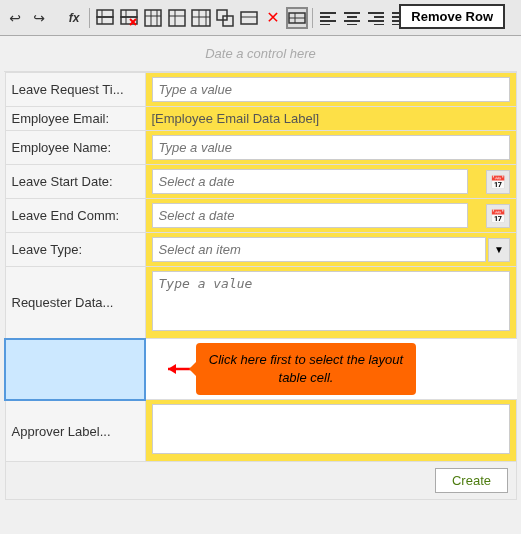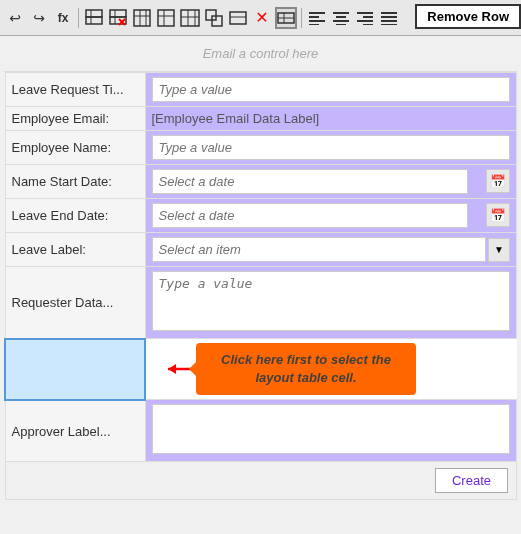--- a/index.html
+++ b/index.html
@@ -37,21 +37,21 @@
 
     .toolbar-separator {
       width: 1px;
       height: 20px;
       background: #aaa;
       margin: 0 2px;
     }
 
     .remove-row-btn {
       position: absolute;
-      right: 0;
+      right: 16px;
       top: 4px;
       background: white;
       border: 2px solid #333;
       padding: 3px 10px;
       font-size: 13px;
       font-weight: bold;
       cursor: pointer;
       color: #000;
     }
 
@@ -78,42 +78,42 @@
 
     .label-cell {
       width: 140px;
       background: #f5f5f5;
       color: #333;
       font-size: 13px;
       white-space: nowrap;
     }
 
     .input-cell {
-      background: #c4b5fd;
+      background: #fde047;
     }
 
     .text-input {
       width: 100%;
       border: 1px solid #ccc;
       padding: 4px 6px;
       font-size: 13px;
       color: #aaa;
       font-style: italic;
       background: white;
       outline: none;
     }
 
     .email-label-value {
       color: #555;
       font-size: 13px;
     }
 
     .date-input-wrapper {
       display: flex;
-      align-items: flex-start;
+      align-items: flex-end;
       gap: 18px;
     }
 
     .date-input {
       flex: 1;
       border: 1px solid #ccc;
       padding: 4px 6px;
       font-size: 13px;
       color: #aaa;
       font-style: italic;
@@ -176,23 +176,23 @@
 
     .selected-cell {
       background: #cce8ff;
       border: 2px solid #5599dd !important;
       height: 40px;
     }
 
     .tooltip-bubble {
       position: relative;
       background: #ff6600;
-      color: #404040;
-      font-size: 13px;
-      font-weight: bold;
+      color: #000000;
+      font-size: 13px;
+      font-weight: normal;
       font-style: italic;
       padding: 8px 12px;
       border-radius: 4px;
       text-align: center;
       line-height: 1.4;
       max-width: 220px;
     }
 
     .tooltip-bubble::before {
       content: '';
@@ -221,34 +221,34 @@
       text-align: right;
       padding: 6px 8px;
     }
 
     .create-btn {
       background: white;
       border: 1px solid #aaa;
       padding: 4px 16px;
       font-size: 13px;
       cursor: pointer;
-      color: #6d28d9;
+      color: #4d7c0f;
     }
 
     .form-wrapper {
       padding: 0 4px 4px 4px;
     }
   </style>
 </head>
 <body>
 
 <div class="toolbar">
   <div class="toolbar-icon">↩</div>
   <div class="toolbar-icon">↪</div>
-  <div class="toolbar-icon" style="font-weight:bold;font-size:12px;">fx</div>
+  <div class="toolbar-icon" style="font-style:italic;font-weight:bold;font-size:12px;margin-left:11px;">fx</div>
   <div class="toolbar-separator"></div>
   <div class="toolbar-icon">
     <svg width="18" height="18" viewBox="0 0 18 18">
         <rect x="1" y="1" width="16" height="7" fill="none" stroke="#333" stroke-width="1.5"></rect>
         <rect x="1" y="8" width="16" height="7" fill="none" stroke="#333" stroke-width="1.5"></rect>
         <line x1="6" y1="1" x2="6" y2="15" stroke="#333" stroke-width="1"></line>
       </svg>
   </div>
   <div class="toolbar-icon">
     <svg width="18" height="18" viewBox="0 0 18 18">
@@ -334,21 +334,21 @@
         <line x1="0" y1="10" x2="16" y2="10" stroke="#333" stroke-width="2"></line>
         <line x1="0" y1="14" x2="16" y2="14" stroke="#333" stroke-width="2"></line>
       </svg>
   </div>
 
   <button class="remove-row-btn">Remove Row</button>
 </div>
 
 <div class="form-wrapper">
   <div class="drag-area">
-    <span>Email a control here</span>
+    <span>Date a control here</span>
   </div>
 
   <table class="form-table">
 
     <tbody>
         <tr>
       <td class="label-cell">Leave Request Ti...</td>
       <td class="input-cell">
         <input type="text" class="text-input" placeholder="Type a value" style="">
       </td>
@@ -362,41 +362,41 @@
     </tr>
 
     <tr>
       <td class="label-cell">Employee Name:</td>
       <td class="input-cell">
         <input type="text" class="text-input" placeholder="Type a value" style="">
       </td>
     </tr>
 
     <tr>
-      <td class="label-cell">Name Start Date:</td>
+      <td class="label-cell">Leave Start Date:</td>
       <td class="input-cell">
         <div class="date-input-wrapper">
           <input type="text" class="date-input" placeholder="Select a date" style="">
           <button class="calendar-btn">📅</button>
         </div>
       </td>
     </tr>
 
     <tr>
-      <td class="label-cell">Leave End Date:</td>
+      <td class="label-cell">Leave End Comm:</td>
       <td class="input-cell">
         <div class="date-input-wrapper">
           <input type="text" class="date-input" placeholder="Select a date" style="">
           <button class="calendar-btn">📅</button>
         </div>
       </td>
     </tr>
 
     <tr>
-      <td class="label-cell">Leave Label:</td>
+      <td class="label-cell">Leave Type:</td>
       <td class="input-cell">
         <div class="dropdown-wrapper">
           <input type="text" class="dropdown-input" placeholder="Select an item" style="">
           <button class="dropdown-btn">▼</button>
         </div>
       </td>
     </tr>
 
     <tr>
       <td class="label-cell">Requester Data...</td>

